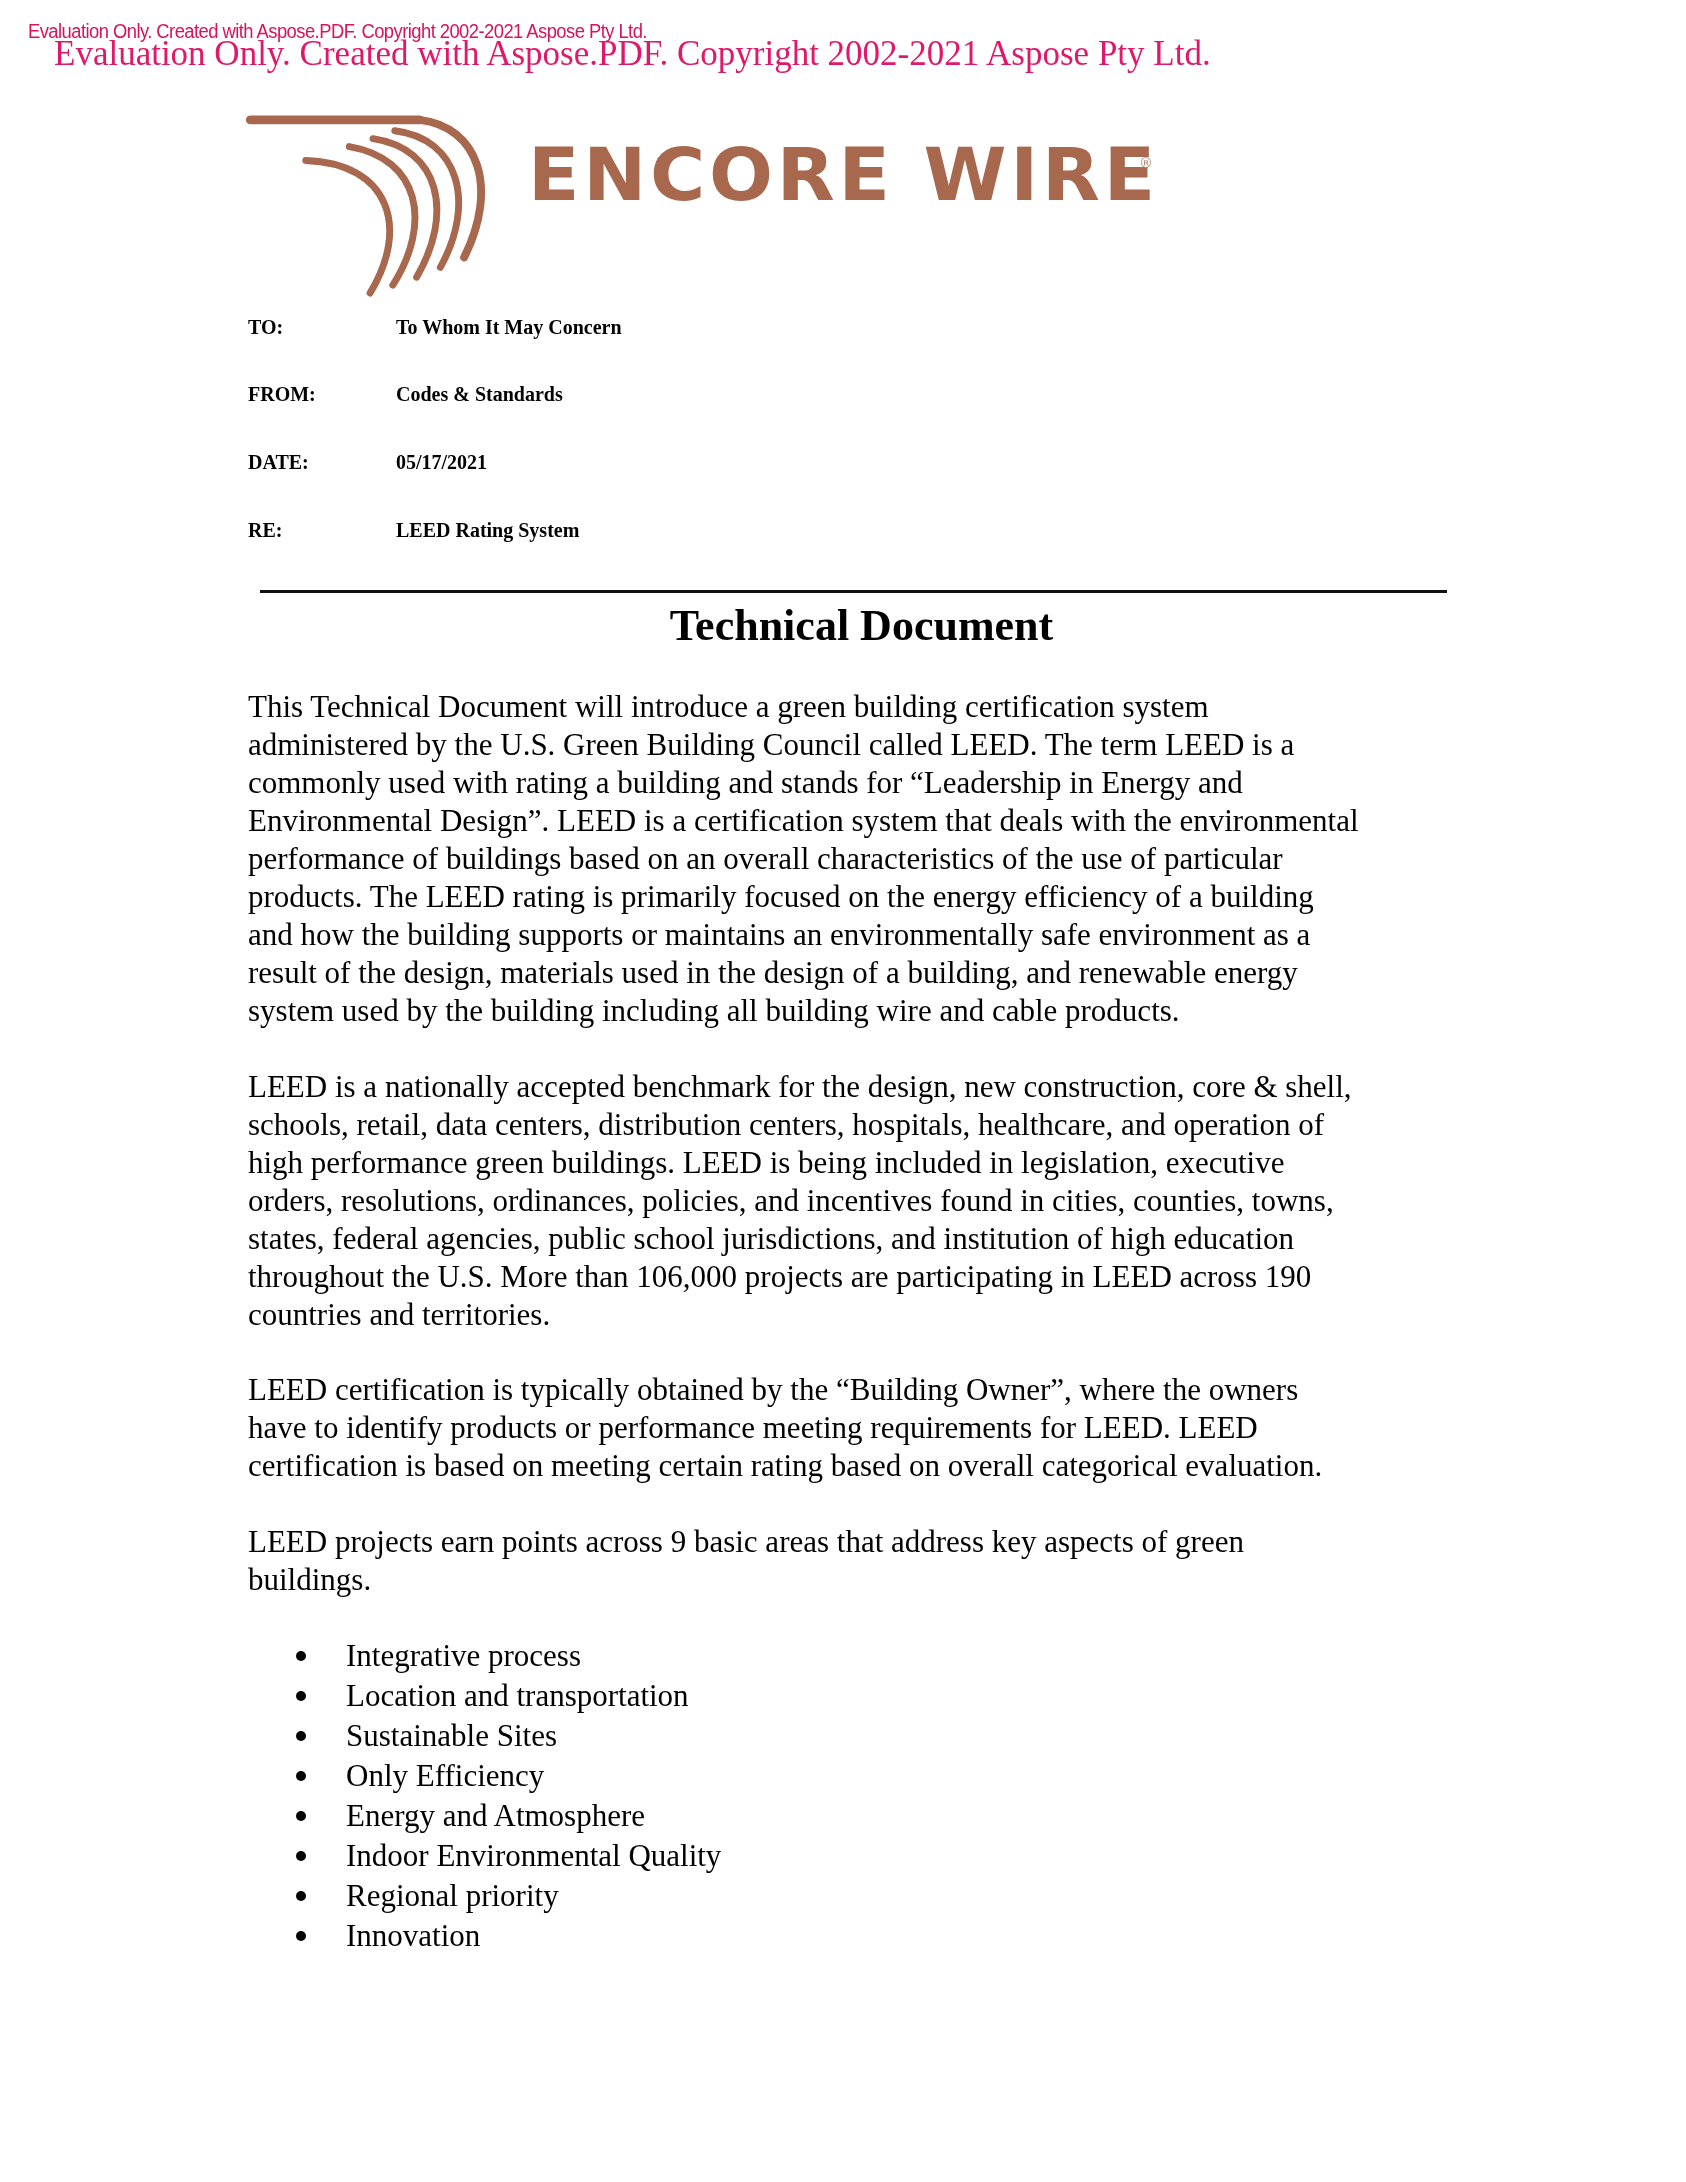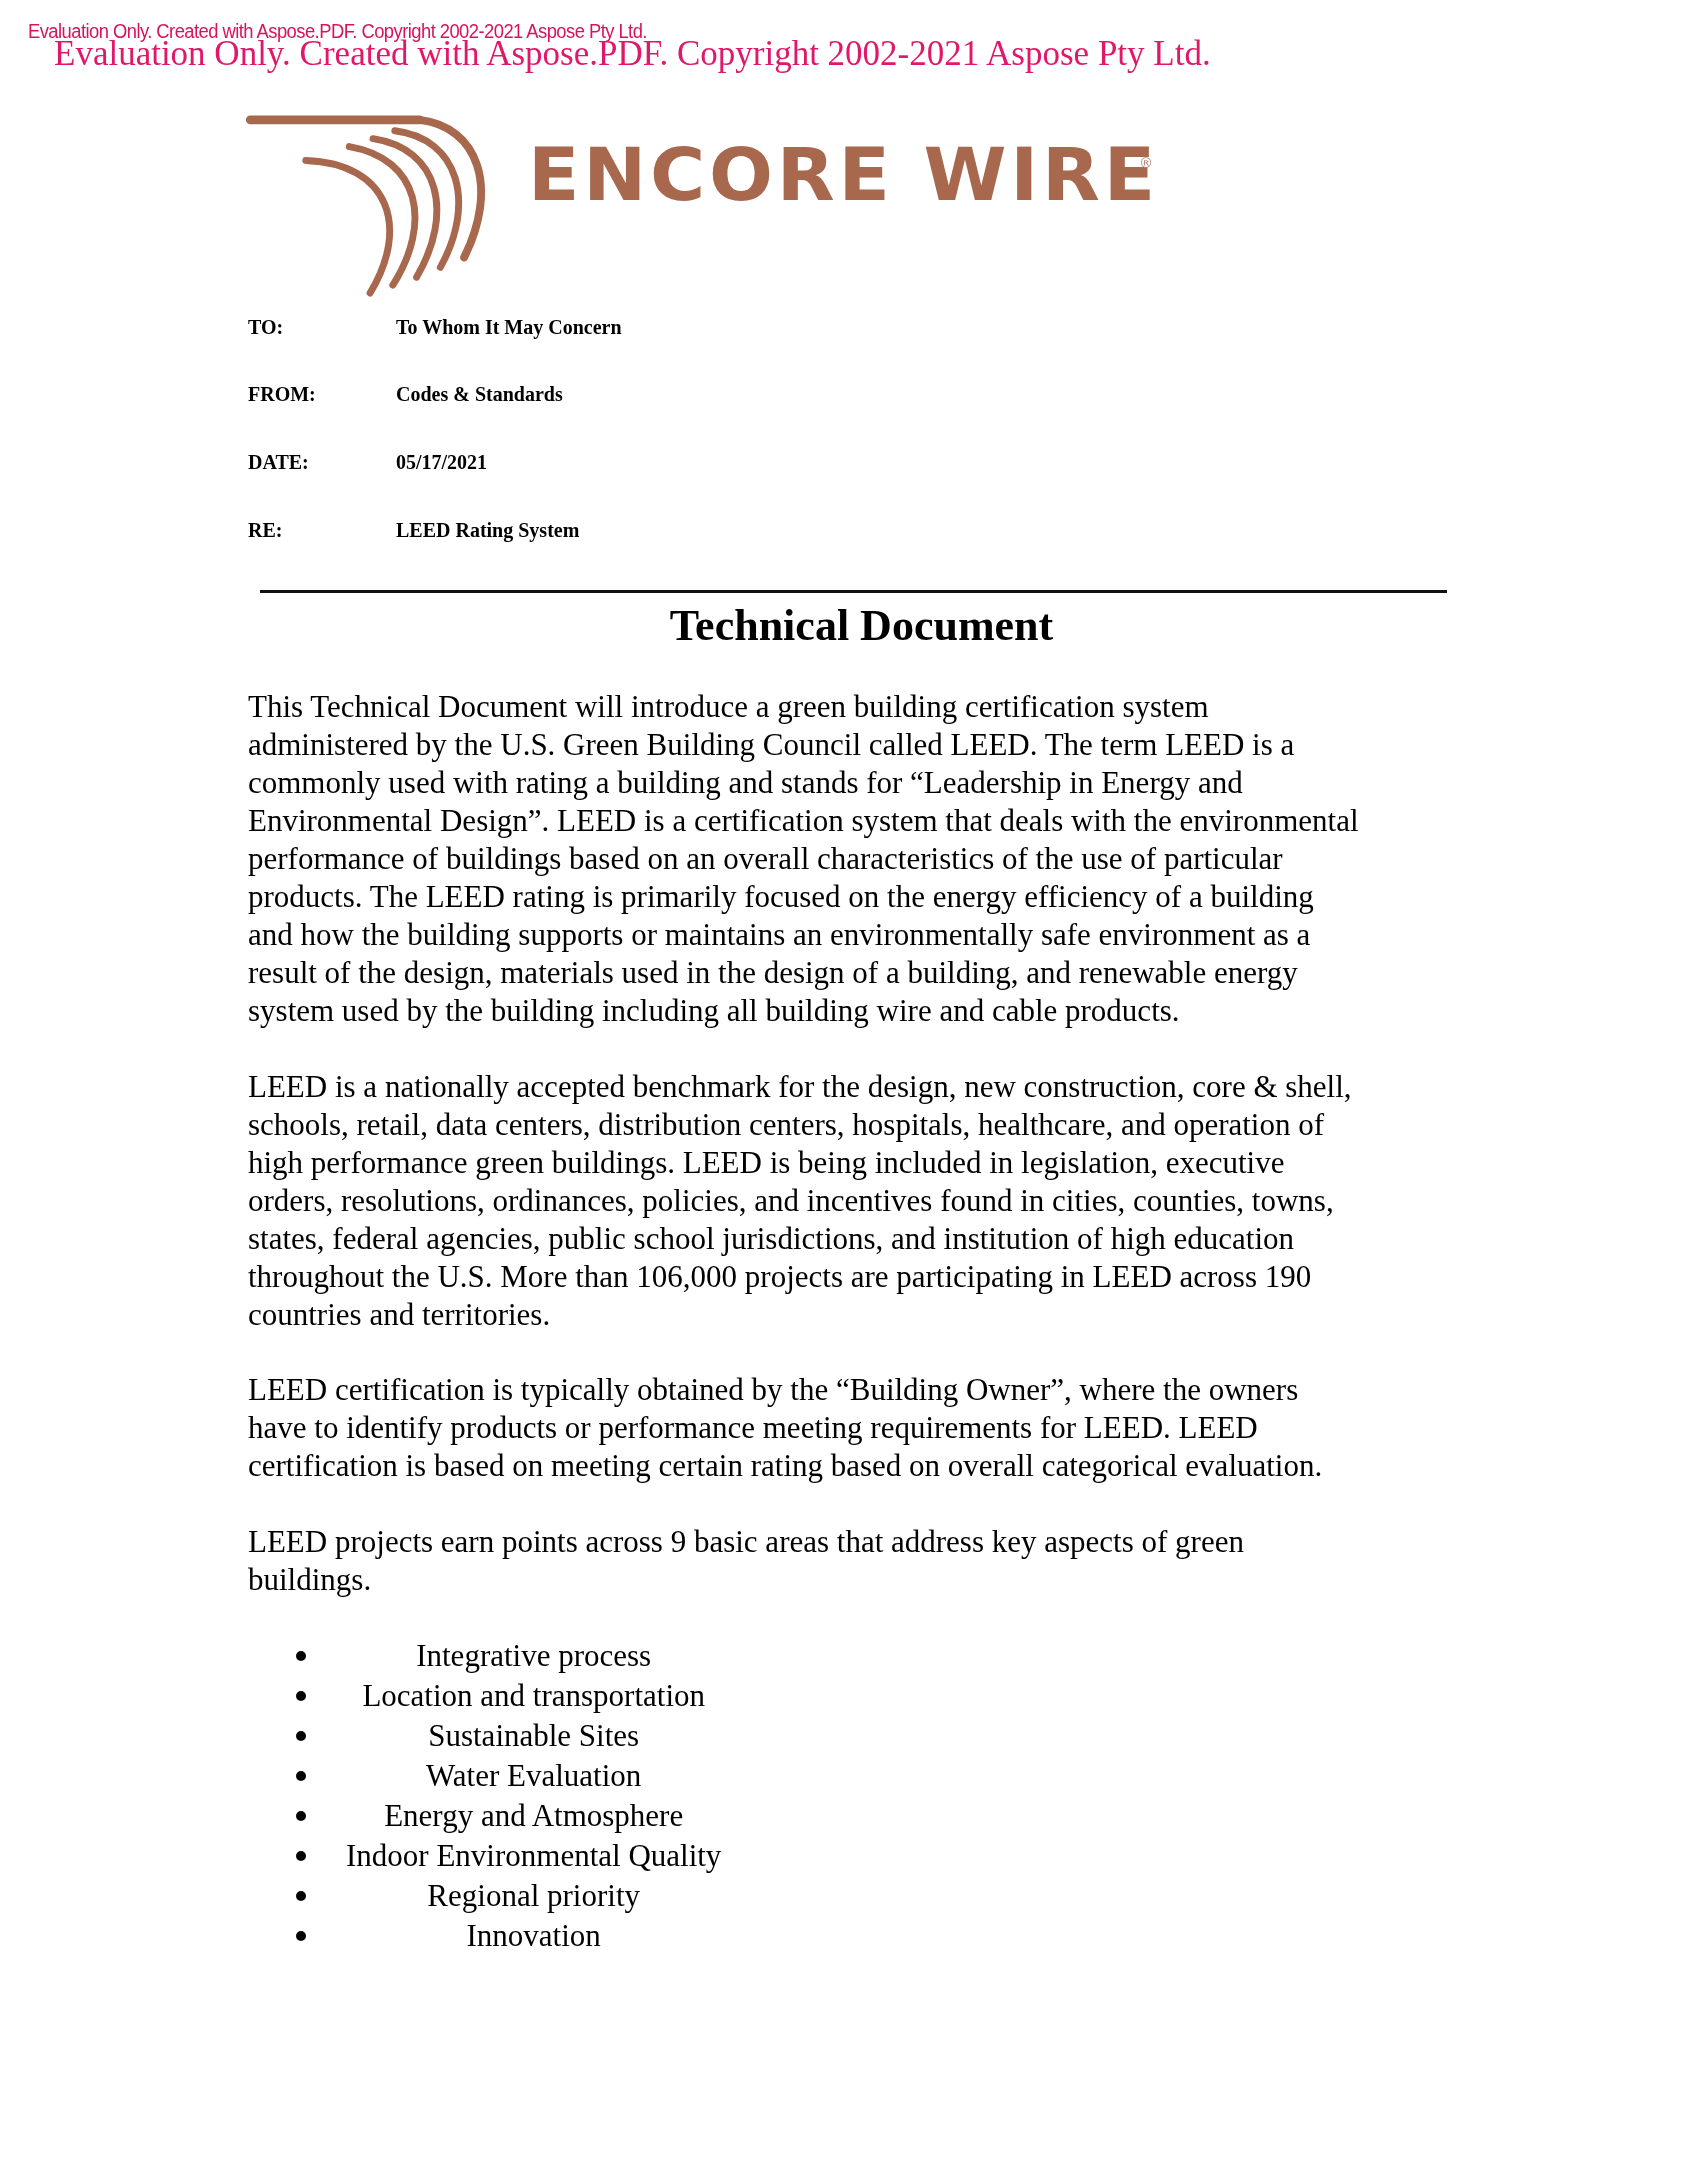--- a/index.html
+++ b/index.html
@@ -41,21 +41,21 @@
     font-size: 44px; color: #000; line-height: 1;
   }
   .body-block {
     position: absolute; left: 248px; width: 1238px;
     font-family: Liberation Serif, serif; font-size: 31px;
     color: #000; line-height: 38px;
   }
   .body-block .line { display: block; white-space: nowrap; }
   .bullets {
     position: absolute; left: 248px; top: 1636px; margin: 0; padding: 0; list-style: none;
-    font-family: "Liberation Serif", serif; font-size: 31px; color: #000; line-height: 40px; text-align: center;
+    font-family: "Liberation Serif", serif; font-size: 31px; color: #000; line-height: 40px;
   }
   .bullets li { position: relative; padding-left: 98px; white-space: nowrap; }
   .bullets .dot {
     position: absolute; left: 48px; top: 15px;
     width: 10px; height: 10px; border-radius: 50%; background: #000;
   }
 </style>
 </head>
 <body>
 
@@ -121,19 +121,19 @@
 
 <div class="body-block" style="top:1523px">
   <span class="line">LEED projects earn points across 9 basic areas that address key aspects of green</span>
   <span class="line">buildings.</span>
 </div>
 
 <ul class="bullets">
   <li><span class="dot"></span><span>Integrative process</span></li>
   <li><span class="dot"></span><span>Location and transportation</span></li>
   <li><span class="dot"></span><span>Sustainable Sites</span></li>
-  <li><span class="dot"></span><span>Water Evaluation</span></li>
+  <li><span class="dot"></span><span>Only Efficiency</span></li>
   <li><span class="dot"></span><span>Energy and Atmosphere</span></li>
   <li><span class="dot"></span><span>Indoor Environmental Quality</span></li>
   <li><span class="dot"></span><span>Regional priority</span></li>
   <li><span class="dot"></span><span>Innovation</span></li>
 </ul>
 
 
 </body></html>

